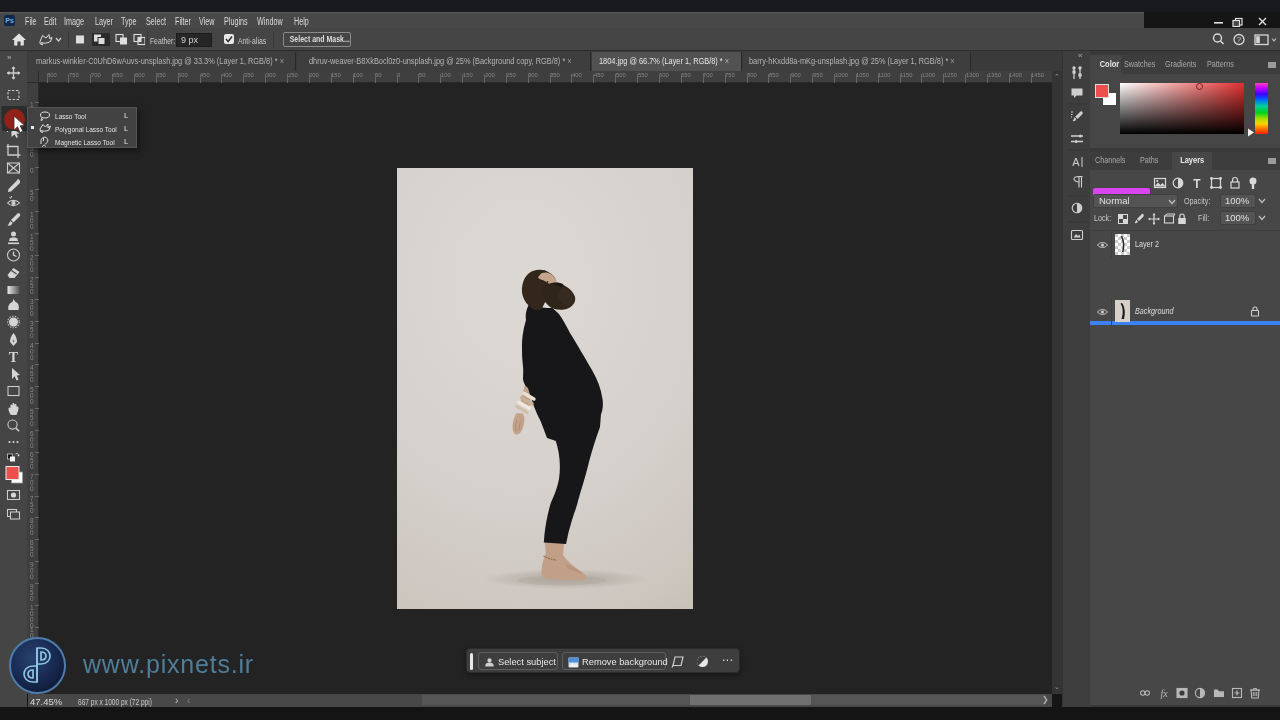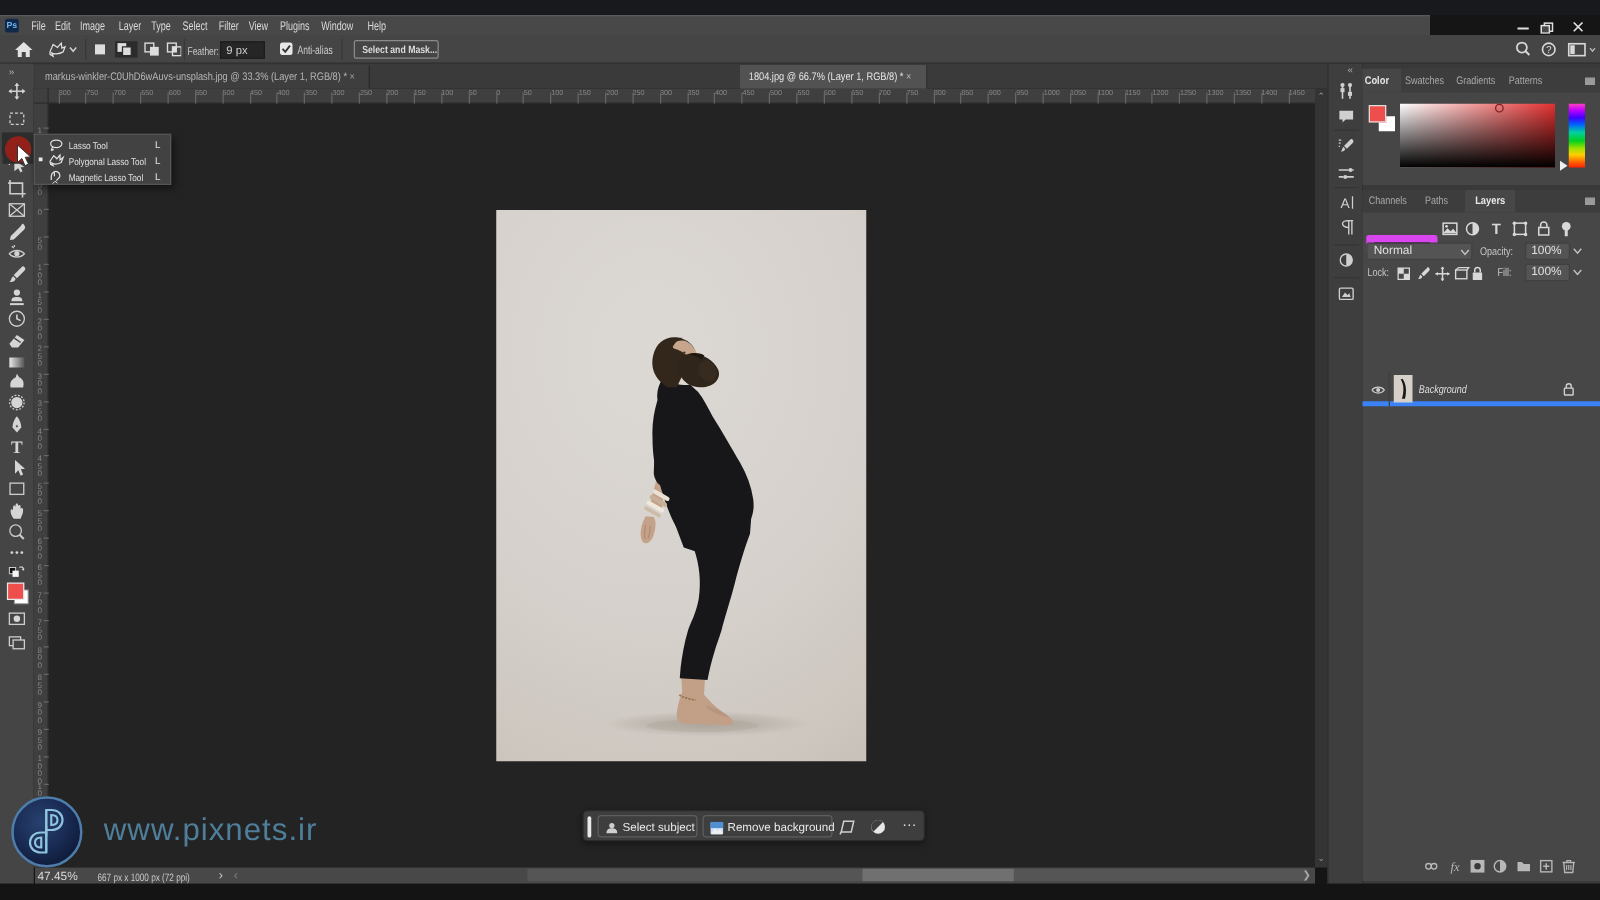--- a/index.html
+++ b/index.html
@@ -92,21 +92,23 @@
       <line x1="9.5" y1="9" x2="12.5" y2="12" stroke="#d8d8d8" stroke-width="1.6"></line>
     <circle cx="28" cy="7.5" r="5" fill="none" stroke="#d8d8d8" stroke-width="1.3"></circle>
       <text x="28" y="10.4" font-size="8" fill="#d8d8d8" text-anchor="middle" font-family="Liberation Sans">?</text>
     <rect x="44" y="3" width="13" height="9.5" fill="none" stroke="#d8d8d8" stroke-width="1.3"></rect>
       <rect x="45.2" y="4.2" width="3.6" height="7" fill="#d8d8d8"></rect>
     <path d="M61,6.5 l2,2.4 l2,-2.4" fill="none" stroke="#bbb" stroke-width="1.1"></path>
   </svg>
 </div>
 <div id="tabbar" class="abs">
   <div class="tab" style="left:28px;width:268px;padding-left:8px"><span class="ts">markus-winkler-C0UhD6wAuvs-unsplash.jpg @ 33.3% (Layer 1, RGB/8) * <span style="color:#9a9a9a">×</span></span></div>
+  <div class="tab" style="left:297px;width:294px;padding-left:12px"><span class="ts">dhruv-weaver-B8XkBocl0z0-unsplash.jpg @ 25% (Background copy, RGB/8) * <span style="color:#9a9a9a">×</span></span></div>
   <div class="tab active" style="left:592px;width:150px;padding-left:7px"><span class="ts">1804.jpg @ 66.7% (Layer 1, RGB/8) * <span style="color:#b5b5b5">×</span></span></div>
+  <div class="tab" style="left:743px;width:228px;padding-left:6px"><span class="ts">barry-hKxdd8a-mKg-unsplash.jpg @ 25% (Layer 1, RGB/8) * <span style="color:#9a9a9a">×</span></span></div>
 </div>
 <div id="toolbar" class="abs">
   <div class="abs" style="left:7px;top:2px;color:#b5b5b5;font-size:8px;letter-spacing:-2px">»</div>
   <svg class="abs" style="left:0px;top:14px" width="27" height="640" viewBox="0 0 27 640">
     <g stroke="#cdcdcd" fill="none" stroke-width="1.05">
 
       <g transform="translate(13.5,8)">
           <path d="M0,-6 L0,6 M-6,0 L6,0" stroke-width="1.3"></path>
           <path d="M-2,-4.2 L0,-6.8 L2,-4.2 M-2,4.2 L0,6.8 L2,4.2 M-4.2,-2 L-6.8,0 L-4.2,2 M4.2,-2 L6.8,0 L4.2,2" fill="#d5d5d5" stroke="none"></path>
         </g>
@@ -599,21 +601,21 @@
           <path d="M-3.5,2.5 L-1,-1 L1,1 L2.5,-0.5 L3.5,2.5 Z" fill="#cfcfcf" stroke="none"></path>
         </g>
     </g>
   </svg>
 </div>
 <div id="panels" class="abs">
   <div class="abs" style="left:181px;top:2px;color:#b0b0b0;font-size:8px;letter-spacing:-2px">»</div>
 
   <div class="abs" style="left:0;top:4px;width:190px;height:93px;background:#464646">
     <div class="abs" style="left:0;top:0;width:190px;height:19px;background:#3d3d3d"></div>
-    <div class="abs" style="left:0;top:0;width:31px;height:19px;background:#464646;color:#e8e8e8;font-size:8.8px;font-weight:bold;text-align:left;line-height:18px"><span class="cx" style="transform:scaleX(0.85);transform-origin:50% 50%">Color</span></div>
+    <div class="abs" style="left:0;top:0;width:31px;height:19px;background:#464646;color:#e8e8e8;font-size:8.8px;font-weight:bold;text-align:right;line-height:18px"><span class="cx" style="transform:scaleX(0.85);transform-origin:50% 50%">Color</span></div>
     <div class="abs" style="left:34px;top:0;color:#a8a8a8;font-size:8.8px;line-height:18px"><span class="cx" style="transform:scaleX(0.82)">Swatches</span></div>
     <div class="abs" style="left:75px;top:0;color:#a8a8a8;font-size:8.8px;line-height:18px"><span class="cx" style="transform:scaleX(0.82)">Gradients</span></div>
     <div class="abs" style="left:117px;top:0;color:#a8a8a8;font-size:8.8px;line-height:18px"><span class="cx" style="transform:scaleX(0.82)">Patterns</span></div>
     <div class="abs" style="left:178px;top:7px;width:8px;height:6px;background:#9a9a9a"></div>
     <div class="abs" style="left:13px;top:38px;width:13px;height:12px;background:#ffffff"></div>
     <div class="abs" style="left:5px;top:29px;width:14px;height:14px;background:#ee4f4c;border:1px solid #dddddd"></div>
     <div class="abs" style="left:30px;top:28px;width:124px;height:51px;background:linear-gradient(to bottom, rgba(0,0,0,0) 0%, #000 100%), linear-gradient(to right, #ffffff 0%, #e33030 100%)"></div>
     <div class="abs" style="left:106px;top:28px;width:7px;height:7px;border:1.5px solid #7a2020;border-radius:50%"></div>
     <div class="abs" style="left:165px;top:28px;width:13px;height:51px;background:linear-gradient(to bottom, #ff40c0 0%, #c000ff 10%, #4000ff 22%, #0060ff 32%, #00d0a0 45%, #00d020 58%, #a0e000 70%, #ffd000 80%, #ff7000 90%, #ff2000 100%)"></div>
     <svg class="abs" style="left:157px;top:73px" width="8" height="9" viewBox="0 0 8 9">
@@ -706,20 +708,33 @@
             <path d="M-2.2,-1 L-2.2,-2.8 A2.2,2.2 0 0 1 2.2,-2.8 L2.2,-1" fill="none" stroke="#d8d8d8" stroke-width="1.2"></path>
           </g>
       </g>
     </svg>
     <div class="abs" style="left:108px;top:61px;color:#c8c8c8;font-size:9px"><span class="cx">Fill:</span></div>
     <div class="abs" style="left:130px;top:59px;width:36px;height:14px;background:#545454;border:1px solid #404040;border-radius:2px;color:#e0e0e0;font-size:9.5px;line-height:12px;padding-left:4px">100%</div>
     <svg class="abs" style="left:168px;top:63px" width="8" height="6" viewBox="0 0 8 6">
         <path d="M1,1 L4,4.5 L7,1" fill="none" stroke="#c0c0c0" stroke-width="1.2"></path>
       </svg>
 
+    <div class="abs" style="left:0;top:78px;width:190px;height:27px;border-top:1px solid #3f3f3f">
+      <svg class="abs" style="left:7px;top:10px" width="11" height="8" viewBox="0 0 11 8">
+          <path d="M0.5,4 C2.8,0.8 8.2,0.8 10.5,4 C8.2,7.2 2.8,7.2 0.5,4 Z" fill="none" stroke="#cccccc" stroke-width="1"></path>
+          <circle cx="5.5" cy="4" r="1.6" fill="#cccccc"></circle>
+        </svg>
+      <div class="abs" style="left:21px;top:0;width:1px;height:27px;background:#3f3f3f"></div>
+      <div class="abs" style="left:25px;top:3px;width:15px;height:21px;background:conic-gradient(#fff 0 25%, #cbcbcb 0 50%, #fff 0 75%, #cbcbcb 0) 0 0/6px 6px">
+        <svg width="15" height="21" viewBox="0 0 15 21">
+            <path d="M7,2 C9.5,6 10,12 8.5,18 L7,18 C8.5,12 8,6 5.5,2.5 Z" fill="#222"></path>
+          </svg>
+      </div>
+      <div class="abs" style="left:45px;top:8px;color:#dedede;font-size:9px"><span class="cx">Layer 2</span></div>
+    </div>
     <div class="abs" style="left:0;top:146px;width:190px;height:27px;border-bottom:4px solid #3b82f6">
       <svg class="abs" style="left:7px;top:10px" width="11" height="8" viewBox="0 0 11 8">
           <path d="M0.5,4 C2.8,0.8 8.2,0.8 10.5,4 C8.2,7.2 2.8,7.2 0.5,4 Z" fill="none" stroke="#cccccc" stroke-width="1"></path>
           <circle cx="5.5" cy="4" r="1.6" fill="#cccccc"></circle>
         </svg>
       <div class="abs" style="left:21px;top:0;width:1px;height:27px;background:#3f3f3f"></div>
       <div class="abs" style="left:25px;top:2px;width:15px;height:22px;background:#d6d0c9">
         <svg width="15" height="22" viewBox="0 0 15 22">
             <path d="M7,3 C10,7 10.5,13 9,19 L6.5,19 C8.5,13 8,7 5.5,3.5 Z" fill="#1a1a1a"></path>
           </svg>

